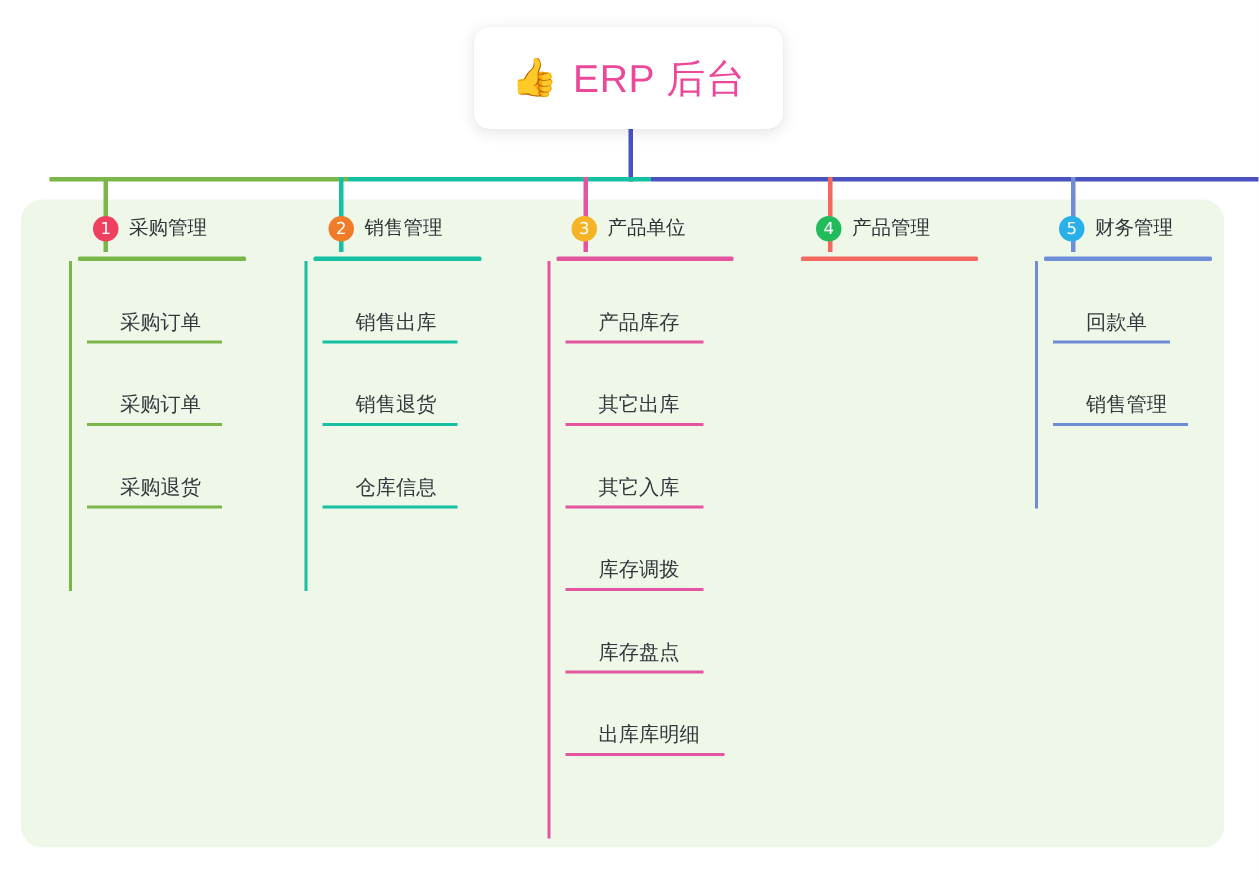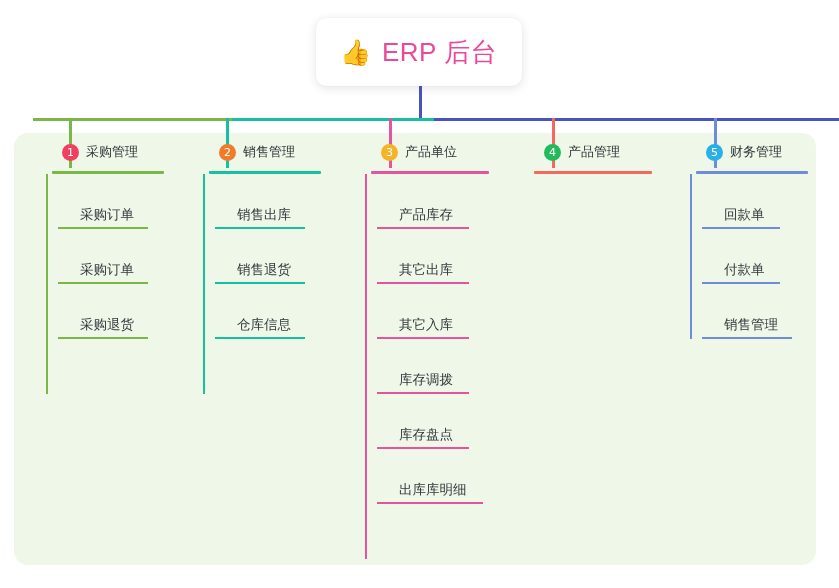--- a/index.html
+++ b/index.html
@@ -252,22 +252,18 @@
         <span class="col-title">财务管理</span>
       </div>
       <div class="col-rule" style="width: 112px; background: rgb(111, 140, 214);"></div>
       <div class="leaves">
         <div class="spine" style="background: rgb(111, 140, 214); height: 165px;"></div>
         <div class="leaf">
           <span class="leaf-label">回款单</span>
           <div class="leaf-rule" style="width: 78px; background: rgb(111, 140, 214);"></div>
         </div>
         <div class="leaf">
-          <span class="leaf-label">付款单</span>
-          <div class="leaf-rule" style="width: 78px; background: rgb(111, 140, 214);"></div>
-        </div>
-        <div class="leaf">
           <span class="leaf-label">销售管理</span>
           <div class="leaf-rule" style="width: 90px; background: rgb(111, 140, 214);"></div>
         </div>
       </div>
     </div>
   </div>
 
 </body></html>

